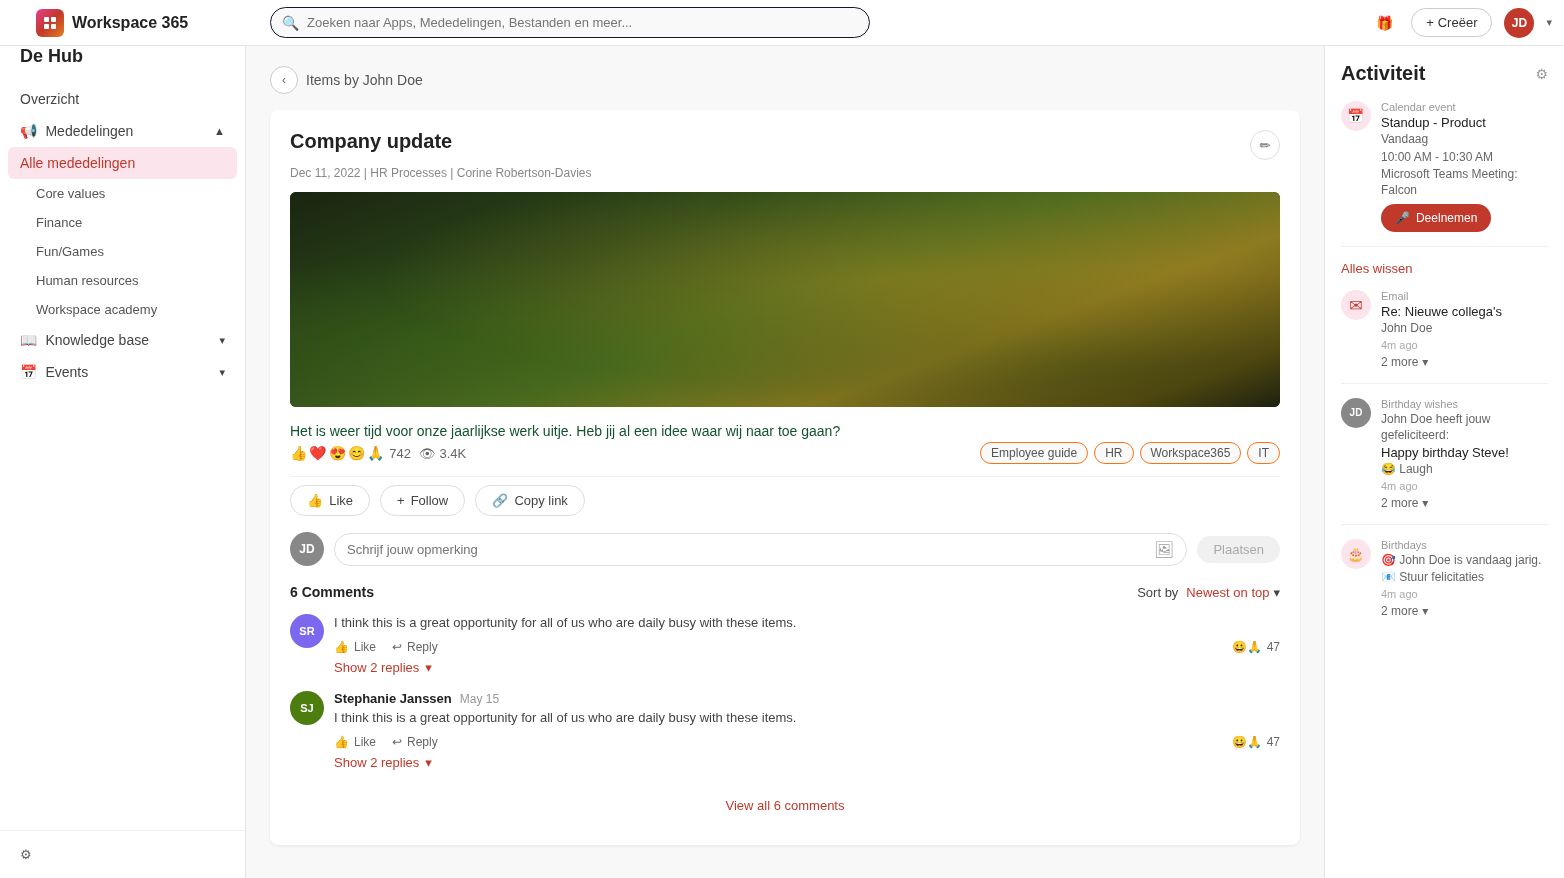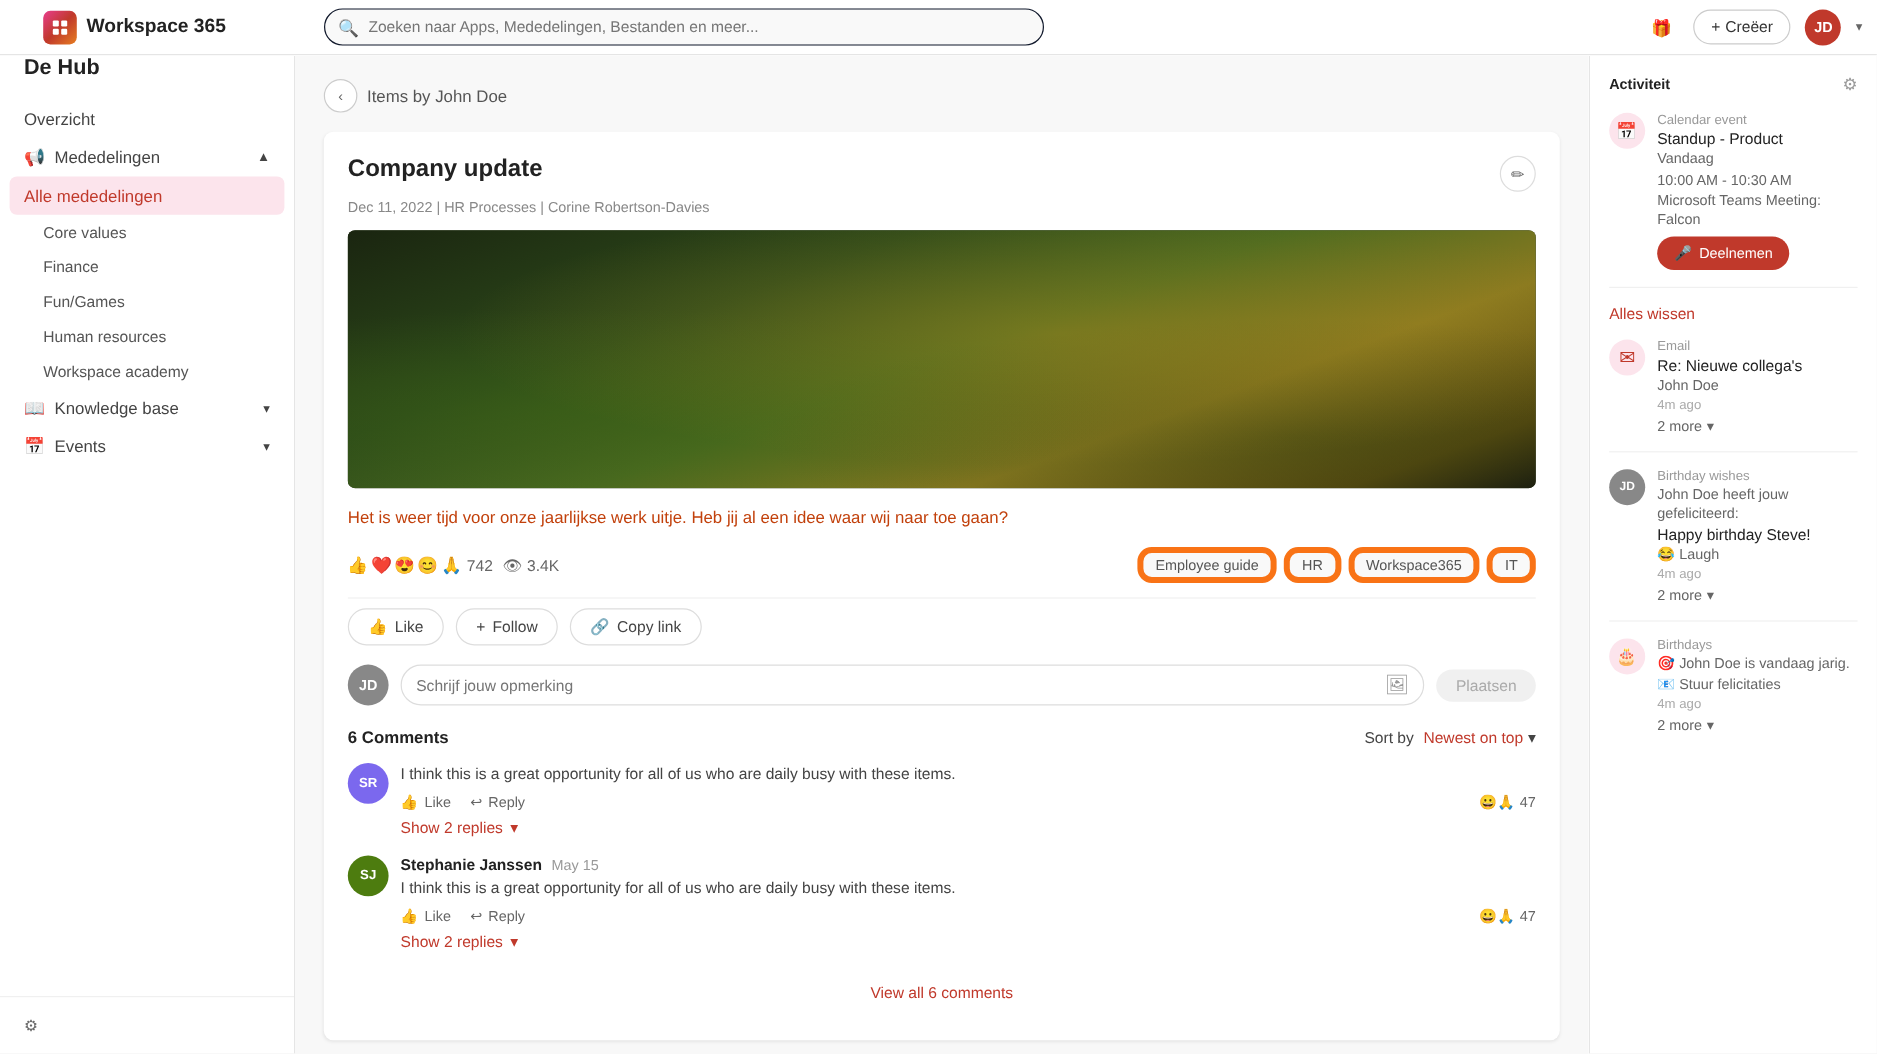--- a/index.html
+++ b/index.html
@@ -202,34 +202,34 @@
       overflow: hidden;
     }
     .post-image-placeholder::before {
       content: '';
       position: absolute;
       inset: 0;
       background: radial-gradient(ellipse at 60% 40%, rgba(180,140,30,0.4) 0%, transparent 60%),
                   radial-gradient(ellipse at 20% 70%, rgba(60,100,20,0.5) 0%, transparent 40%),
                   radial-gradient(ellipse at 80% 80%, rgba(40,60,15,0.4) 0%, transparent 40%);
     }
-    .post-body { font-size: 14px; color: #c2410c; margin-bottom: 14px; line-height: 1.5; }
+    .post-body { font-size: 14px; color: #14532d; line-height: 1.5; }
     .reaction-emojis { display: flex; gap: 2px; }
     .reaction-count { font-size: 13px; color: #666; }
     .view-count { display: flex; align-items: center; gap: 4px; font-size: 13px; color: #666; margin-left: 8px; }
     .post-tags {
       display: flex;
       align-items: center;
       gap: 6px;
       margin-left: auto;
     }
     .tag {
       padding: 3px 10px;
       border-radius: 12px;
-      border: 5px solid #f97316;
+      border: 1px solid #f97316;
       font-size: 12px;
       color: #555;
       background: #f9f9f9;
     }
     .post-actions {
       display: flex;
       gap: 10px;
       margin-bottom: 16px;
       padding-top: 8px;
       border-top: 1px solid #f0f0f0;
@@ -384,21 +384,21 @@
       flex-shrink: 0;
       overflow-y: auto;
       padding: 16px;
     }
     .right-panel-header {
       display: flex;
       justify-content: space-between;
       align-items: center;
       margin-bottom: 16px;
     }
-    .right-panel-title { font-size: 12px; font-weight: 600; color: #222; }
+    .right-panel-title { font-size: 20px; font-weight: 600; color: #222; }
     .activity-item {
       display: flex;
       gap: 10px;
       margin-bottom: 14px;
       padding-bottom: 14px;
       border-bottom: 1px solid #f0f0f0;
     }
     .activity-item:last-child { border-bottom: none; }
     .activity-icon-circle {
       width: 30px; height: 30px;

